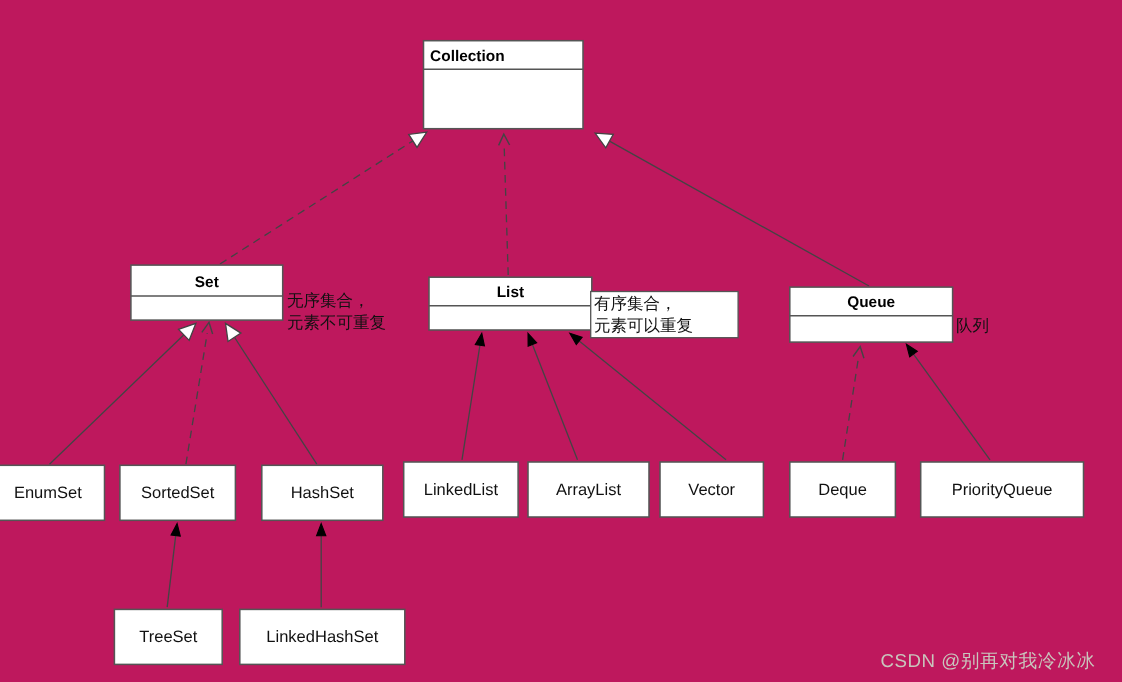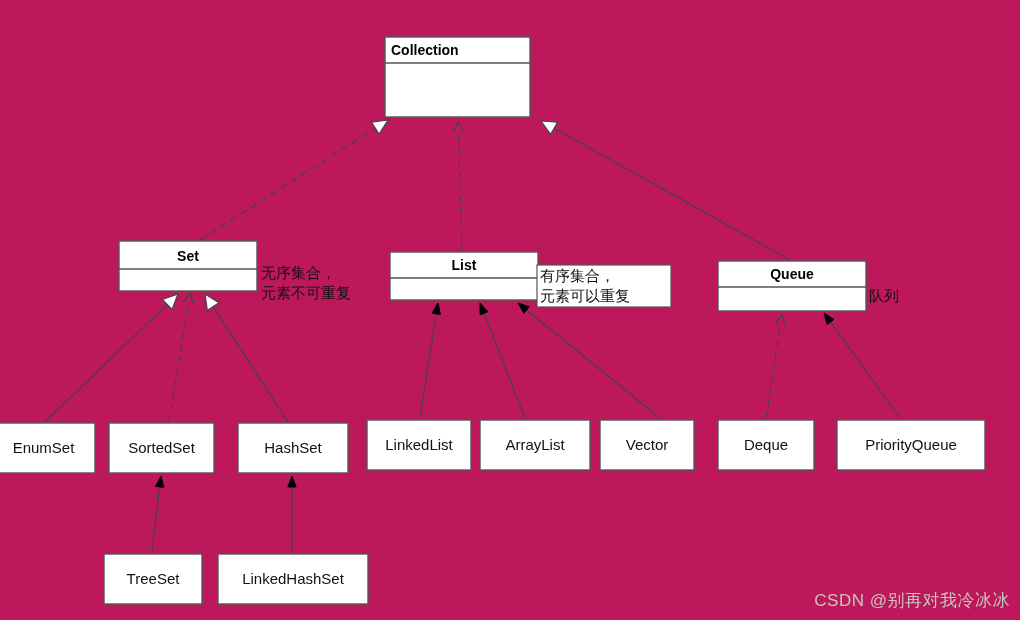--- a/index.html
+++ b/index.html
@@ -75,21 +75,21 @@
     stroke: #000000;
     stroke-width: 1;
   }
   .arrow-open {
     fill: none;
     stroke: #444444;
     stroke-width: 1.3;
   }
   .watermark {
     position: absolute;
-    right: 10px;
+    right: 24px;
     bottom: 8px;
     font-family: "Liberation Sans", "DejaVu Sans", sans-serif;
     font-size: 17px;
     color: #c9c6bd;
     letter-spacing: 0.5px;
     white-space: nowrap;
   }
 </style>
 </head>
 <body>

